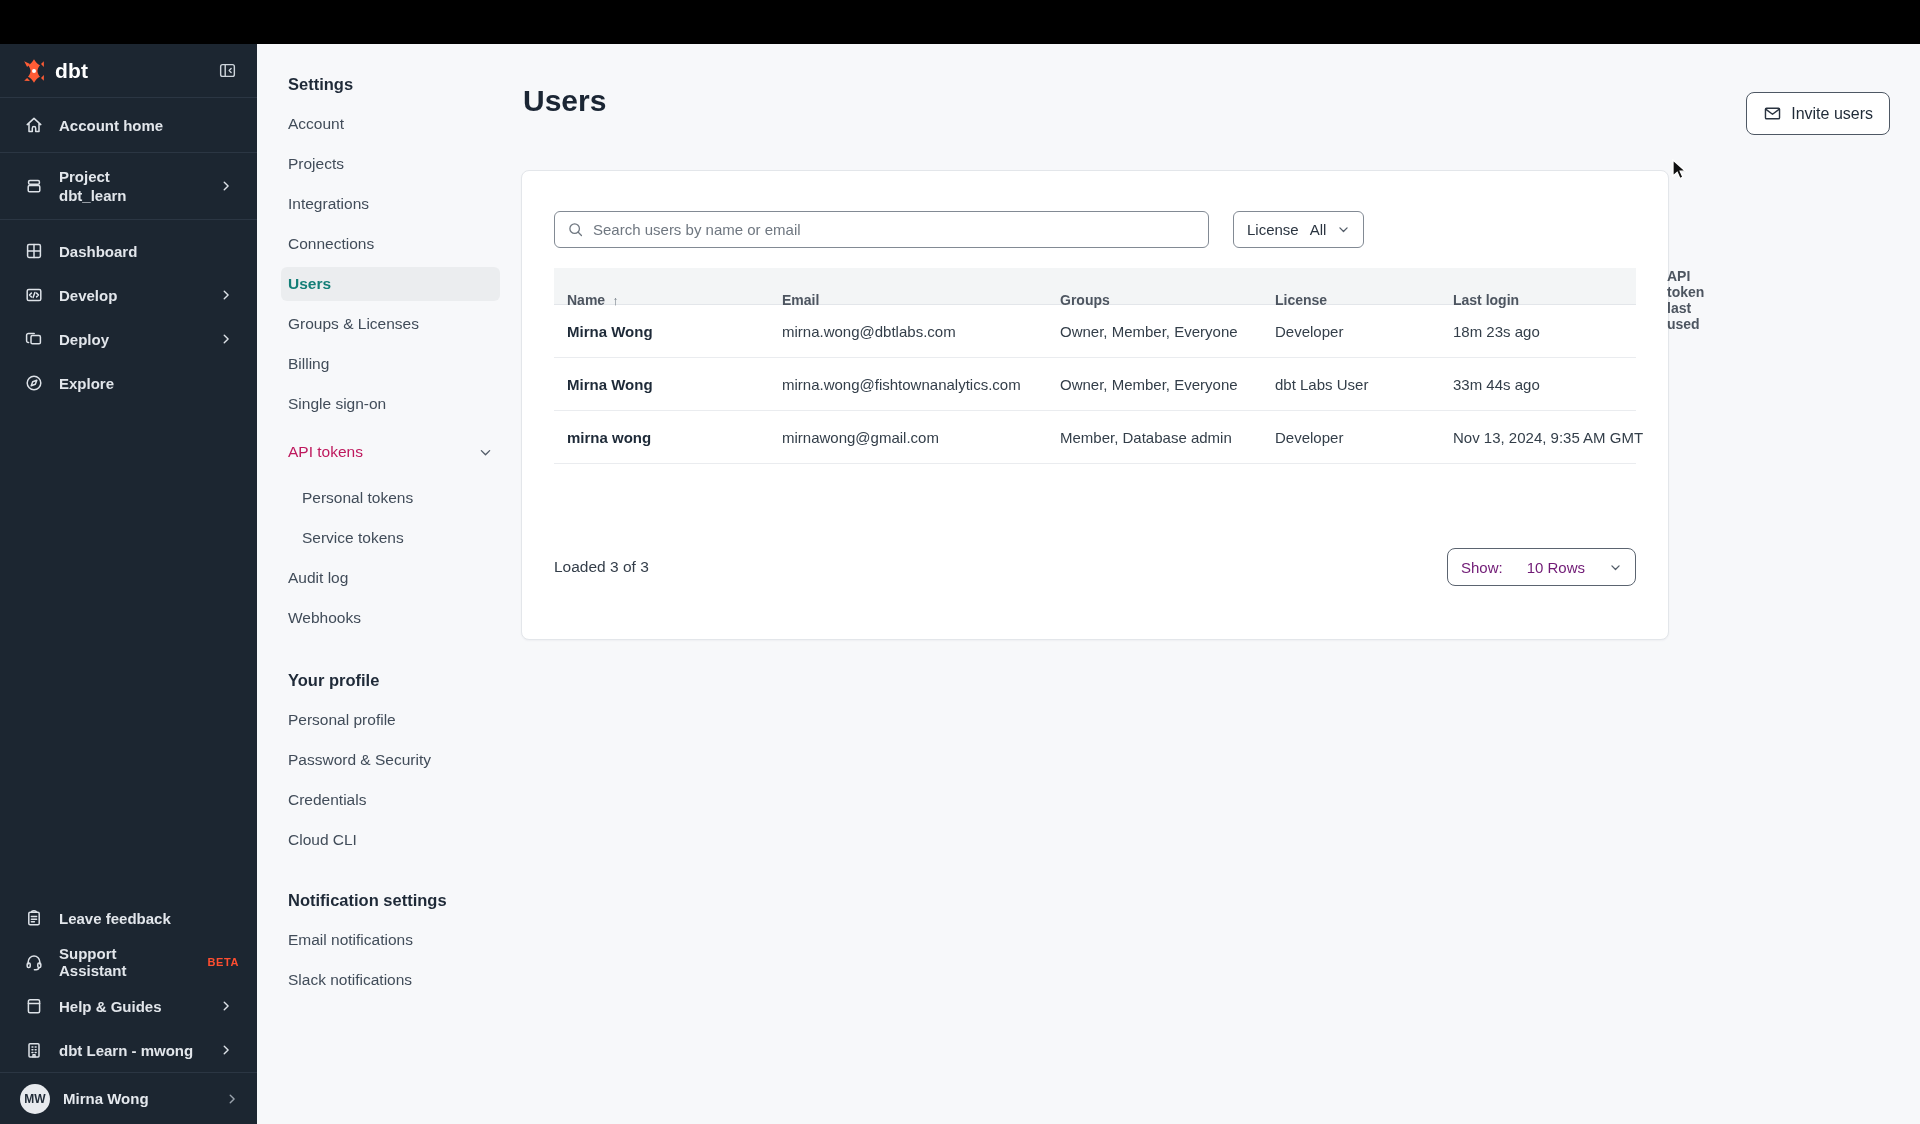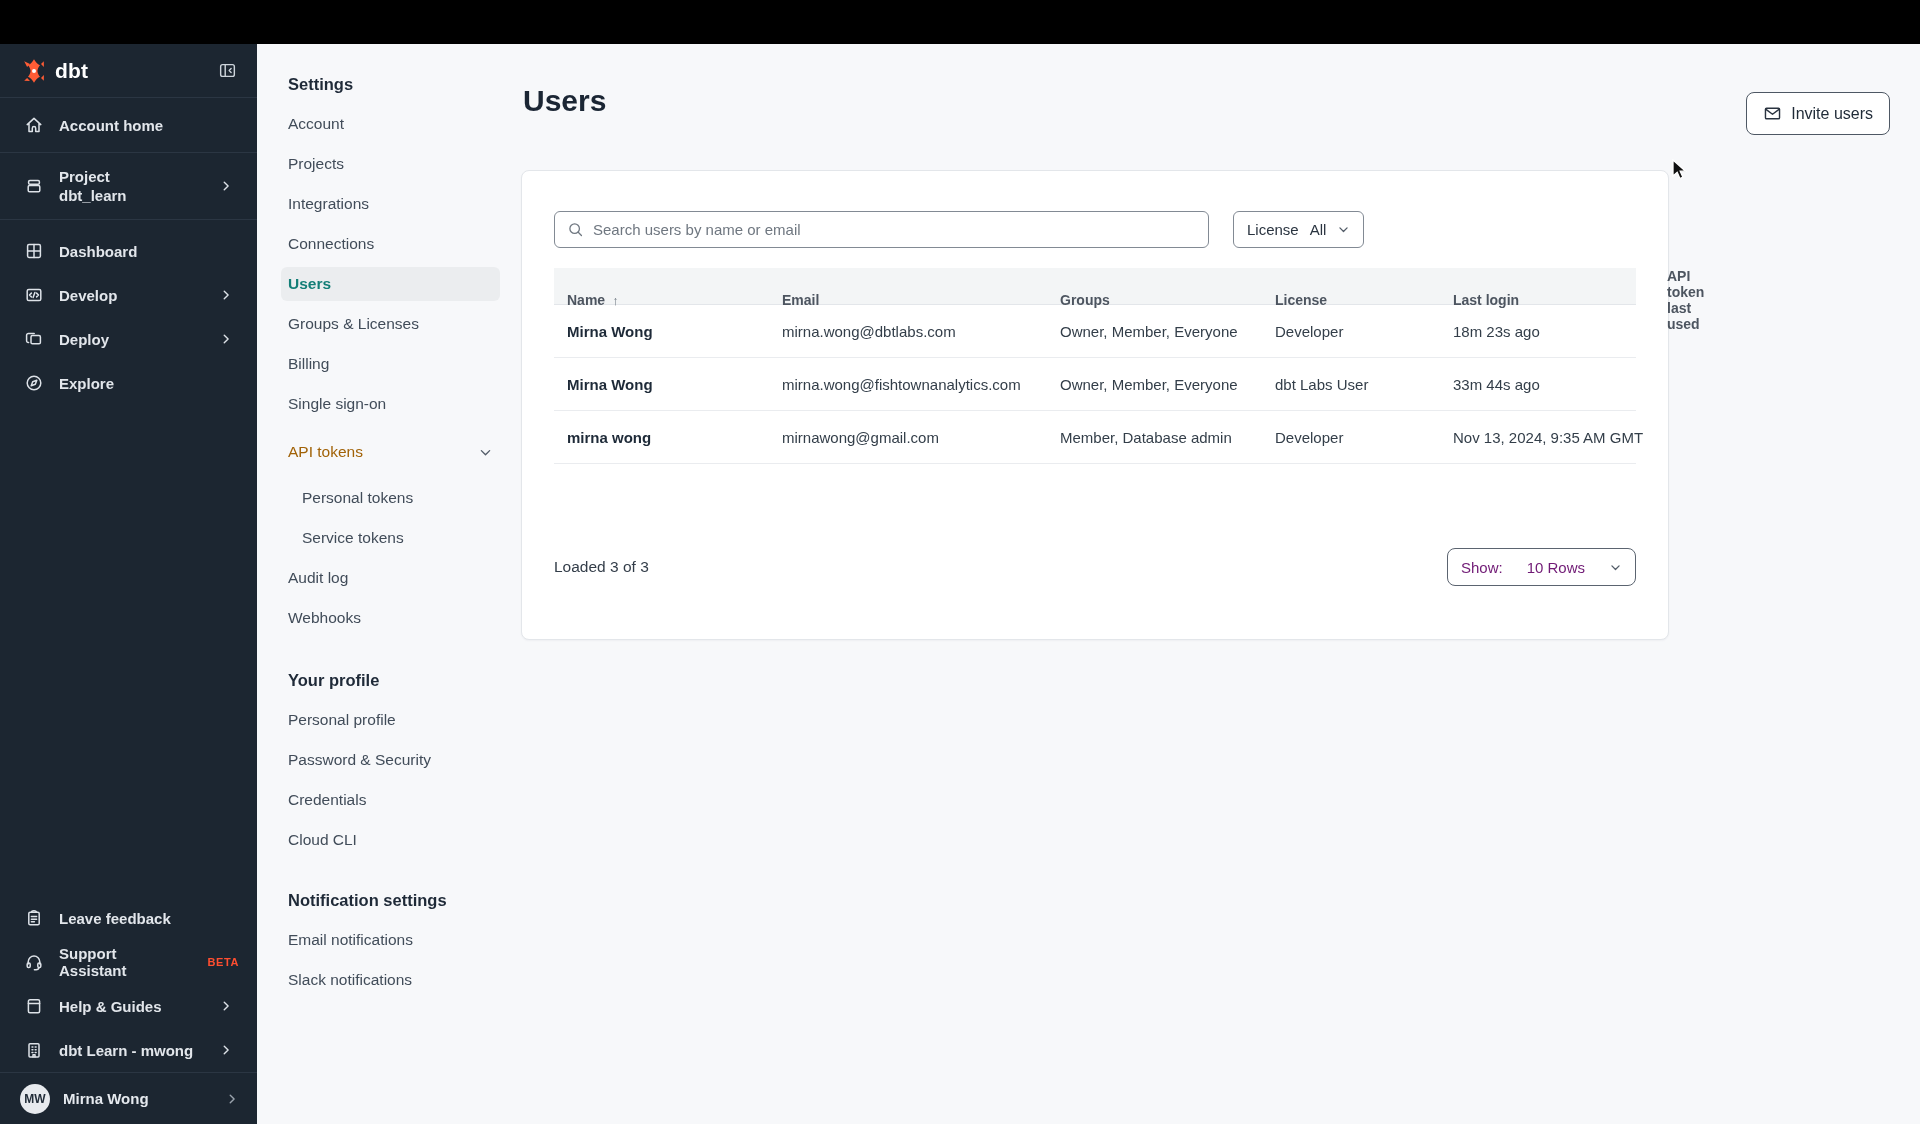--- a/index.html
+++ b/index.html
@@ -36,21 +36,21 @@
   .badge-beta { color:#ff4e30; font-size:11px; font-weight:700; letter-spacing:0.6px; margin-left:15px; }
   .sb-user { height:52px; border-top:1px solid #2b3643; display:flex; align-items:center; gap:13px; padding:0 18px 0 20px; font-weight:600; cursor:pointer; }
   .avatar { width:30px; height:30px; border-radius:15px; background:#e7eaee; color:#232e3a; font-size:12px; font-weight:700;
     display:flex; align-items:center; justify-content:center; flex:0 0 30px; }
 
   
   .snav { position:absolute; left:257px; top:44px; width:263px; padding:20px 20px 0 24px; font-size:15.5px; color:#414c59; }
   .snav-heading { font-weight:700; font-size:16.5px; color:#1f2a38; height:40px; display:flex; align-items:center; padding:0 7px; }
   .snav-item { height:40px; display:flex; align-items:center; padding:0 7px; cursor:pointer; border-radius:6px; }
   .snav-item.active { height:34px; margin:3px 0; background:#ebedef; color:#137e77; font-weight:700; }
-  .snav-item.muted { color:#a16207; justify-content:space-between; }
+  .snav-item.muted { color:#be185d; justify-content:space-between; }
   .snav-item.child { padding-left:21px; }
   .mt8 { margin-top:8px; } .mt6 { margin-top:6px; } .mt22 { margin-top:22px; } .mt20 { margin-top:20px; }
   .snav .chevron-down { color:#525c68; display:flex; }
 
   
   .page-title { position:absolute; left:523px; top:84px; font-size:30px; font-weight:700; color:#1b2634; }
   .invite-btn { position:absolute; right:30px; top:92px; height:43px; display:flex; align-items:center; gap:9px;
     background:#fff; border:1px solid #4e5864; border-radius:8px; padding:0 16px; font-size:16px; color:#1f2a37;
     font-family:inherit; cursor:pointer; }
   .invite-btn .icon { display:flex; color:#2a3440; }

